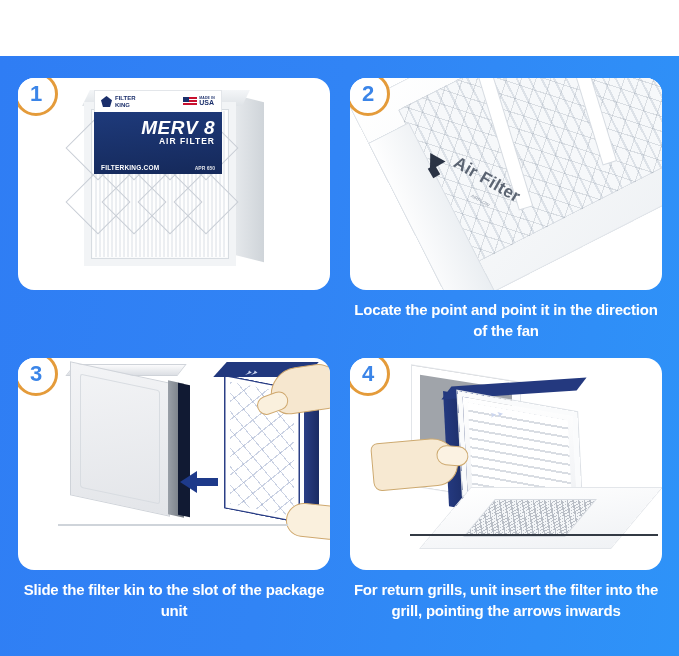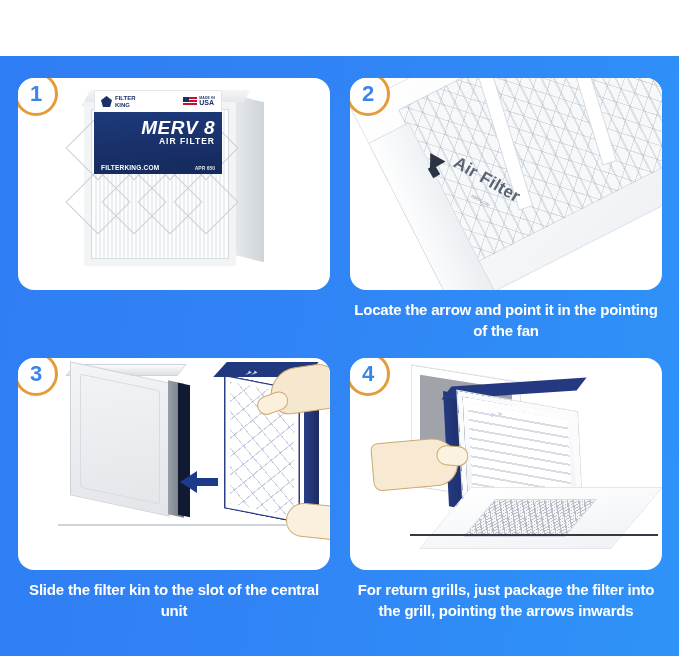--- a/index.html
+++ b/index.html
@@ -437,21 +437,21 @@
             <div class="f2-rib f2-r1"></div>
             <div class="f2-rib f2-r2"></div>
             <div class="f2-frame"></div>
           </div>
           <div class="f2-arrow"></div>
           <div class="f2-arrow-tail"></div>
           <div class="f2-text">Air Filter</div>
           <div class="f2-sub">AIRFLOW</div>
         </div>
       </div>
-      <div class="caption">Locate the arrow and point it in the pointing of the fan</div>
+      <div class="caption">Locate the point and point it in the direction of the fan</div>
     </div>
 
     <div class="step step-3">
       <div class="card">
         <div class="badge">
           <span>3</span>
         </div>
         <div class="art f3">
           <div class="unit-lip"></div>
           <div class="unit-face"></div>
@@ -464,37 +464,37 @@
             </div>
             <div class="filt3-edge"></div>
             <div class="filt3-top"></div>
             <div class="filt3-arrows">➤➤</div>
           </div>
           <div class="hand3"></div>
           <div class="hand3b"></div>
           <div class="shadow3"></div>
         </div>
       </div>
-      <div class="caption">Slide the filter kin to the slot of the central unit</div>
+      <div class="caption">Slide the filter kin to the slot of the package unit</div>
     </div>
 
     <div class="step step-4">
       <div class="card">
         <div class="badge">
           <span>4</span>
         </div>
         <div class="art f4">
           <div class="duct"></div>
           <div class="filt4-face"></div>
           <div class="filt4-top"></div>
           <div class="grille"></div>
           <div class="filt4-arrows">➤➤</div>
           <div class="hand4"></div>
           <div class="ceil"></div>
           <div class="ceil-vent"></div>
           <div class="ceil-line"></div>
         </div>
       </div>
-      <div class="caption">For return grills, just package the filter into the grill, pointing the arrows inwards</div>
+      <div class="caption">For return grills, unit insert the filter into the grill, pointing the arrows inwards</div>
     </div>
 
   </div>
 </div>
 
 </body></html>

